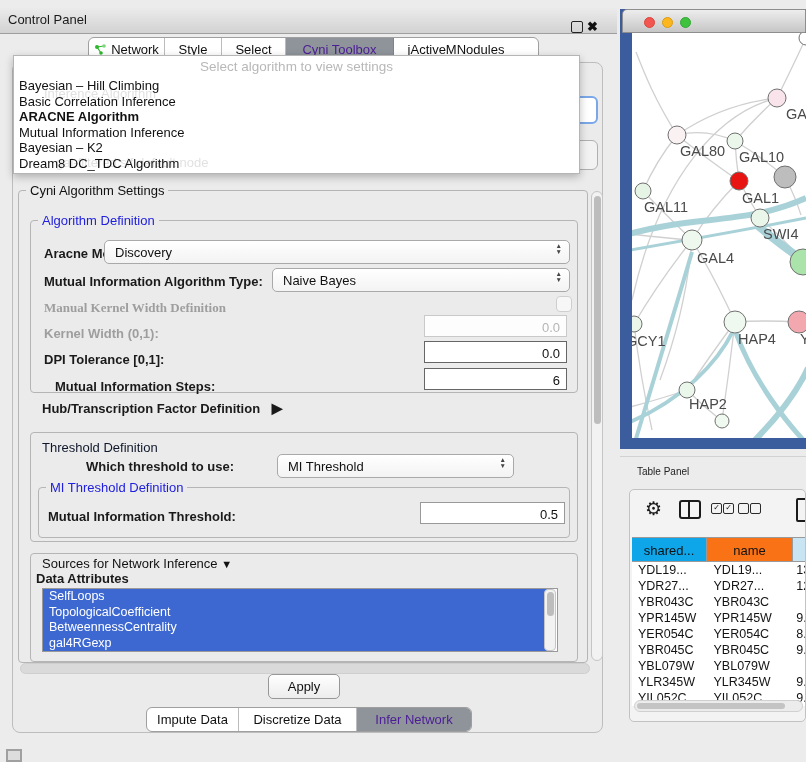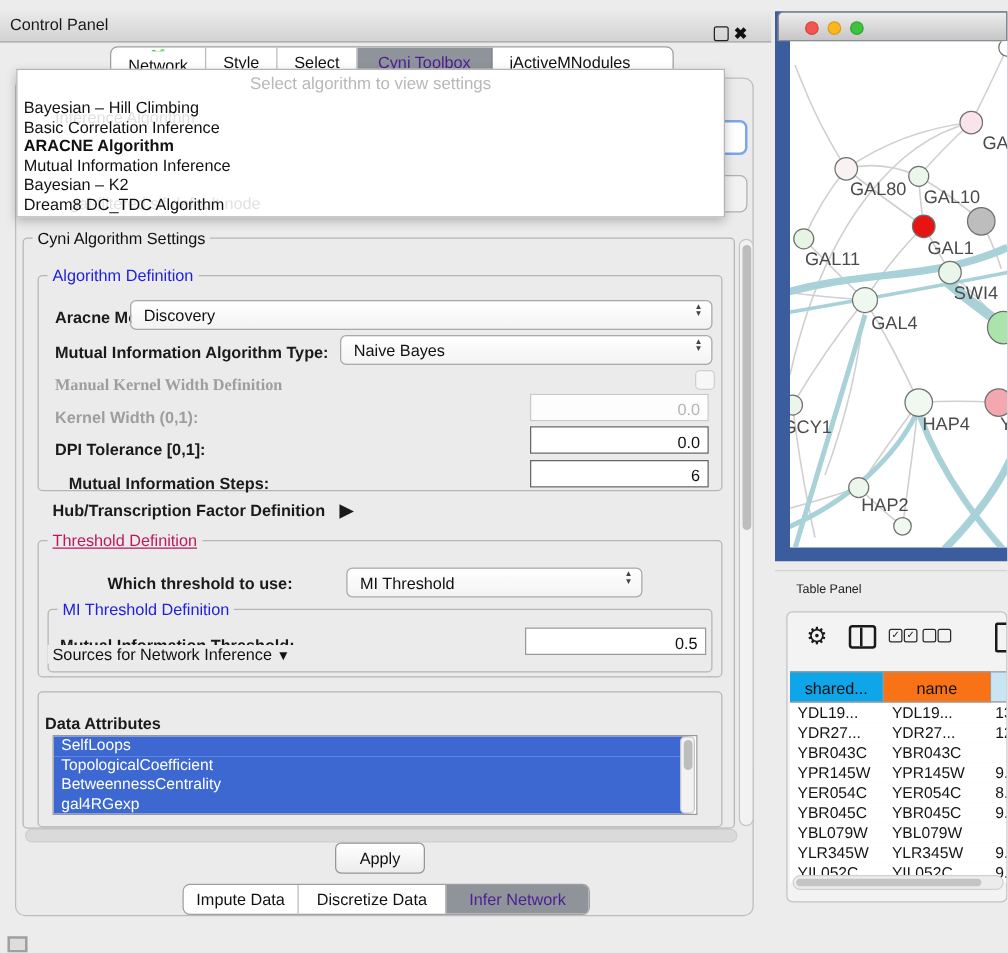--- a/index.html
+++ b/index.html
@@ -96,21 +96,21 @@
 
 <div id="root">
 
   <div class="cp-titlebar">
     <span class="cp-title">Control Panel</span>
     <span class="float-ico"></span>
     <span class="close-ico">✖</span>
   </div>
 
   <div class="seg" id="top-tabs">
-      <div class="seg-item" style="width: 76px; flex-direction: column;">
+      <div class="seg-item" style="width: 76px;">
         <svg width="13" height="13">
           <path d="M3,4 L10,3 M3,4 L7,10" stroke="#2eb82e" stroke-width="1.2" fill="none"></path>
           <circle cx="3" cy="4" r="2" fill="#2eb82e"></circle>
           <circle cx="10" cy="3" r="1.8" fill="#7dd87d"></circle>
           <circle cx="7" cy="10" r="1.8" fill="#2eb82e"></circle>
         </svg>
         <span>Network</span>
       </div>
       <div class="seg-item" style="width: 57px;">
         <span>Style</span>
@@ -170,38 +170,38 @@
 
   <span class="lbl" style="left:44px;top:379px;padding-left:11px;">Mutual Information Steps:</span>
   <input class="tinput" style="left: 424px; top: 368px; width: 143px; height: 22px;" value="6">
 
   <span class="lbl" style="left:42px;top:400px;">
     <span>Hub/Transcription Factor Definition</span>
     <span style="margin-left:8px;font-size:14px;">▶</span>
   </span>
 
   <div class="fs" style="left:30px;top:432px;width:548px;height:110px;"></div>
-  <span class="fs-label" style="left:38px;top:425px;color:#be185d;text-decoration:underline;">Threshold Definition</span>
+  <span class="fs-label" style="left:38px;top:440px;color:#0f172a;">Threshold Definition</span>
 
   <span class="lbl" style="left:86px;top:459px;">Which threshold to use:</span>
   <div class="combo" style="left:233px;top:454px;width:237px;height:24px;margin-left:44px;">
     <span>MI Threshold</span>
     <span class="stepper">
         <span>▲</span>
         <span>▼</span>
       </span>
   </div>
 
   <div class="fs" style="left:38px;top:487px;width:532px;height:51px;"></div>
   <span class="fs-label" style="left:46px;top:480px;color:#2020dd;">MI Threshold Definition</span>
   <span class="lbl" style="left:48px;top:509px;">Mutual Information Threshold:</span>
   <input class="tinput" style="left: 420px; top: 502px; width: 145px; height: 22px; border-width: 1px; border-color: rgb(153, 153, 153);" value="0.5">
 
   <div class="fs" style="left:30px;top:553px;width:548px;height:109px;"></div>
-  <span class="fs-label" style="left:38px;top:516px;color:#111;">
+  <span class="fs-label" style="left:38px;top:556px;color:#111;">
     <span>Sources for Network Inference</span>
     <span style="font-size:11px;">▼</span>
   </span>
   <span class="lbl" style="left:36px;top:571px;">Data Attributes</span>
 
   <div class="listbox" style="left:42px;top:588px;width:516px;height:64px;" id="attr-list">
       <div class="list-item" style="width: 502px;">SelfLoops</div>
       <div class="list-item" style="width: 502px;">TopologicalCoefficient</div>
       <div class="list-item" style="width: 502px;">BetweennessCentrality</div>
       <div class="list-item" style="width: 502px;">gal4RGexp</div>

